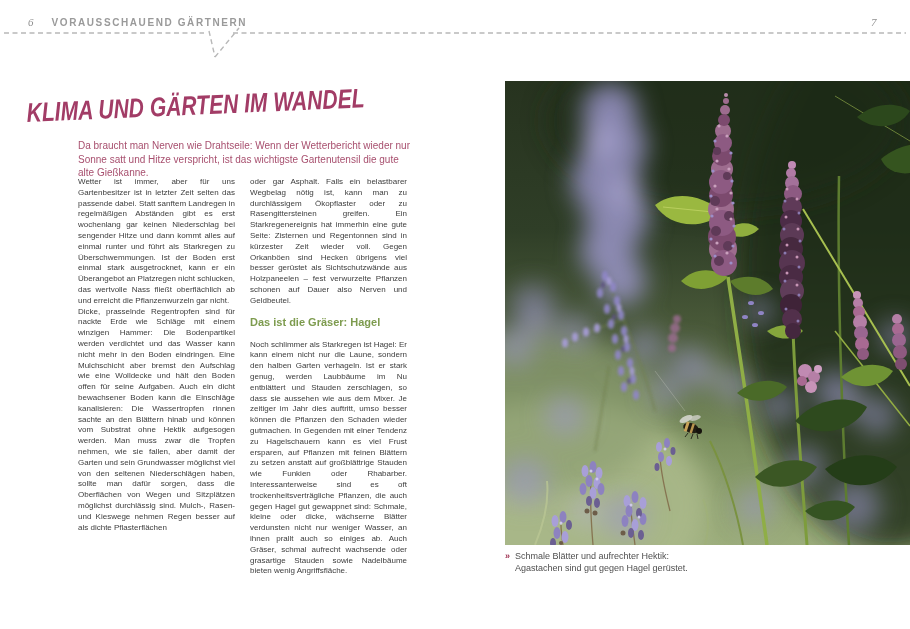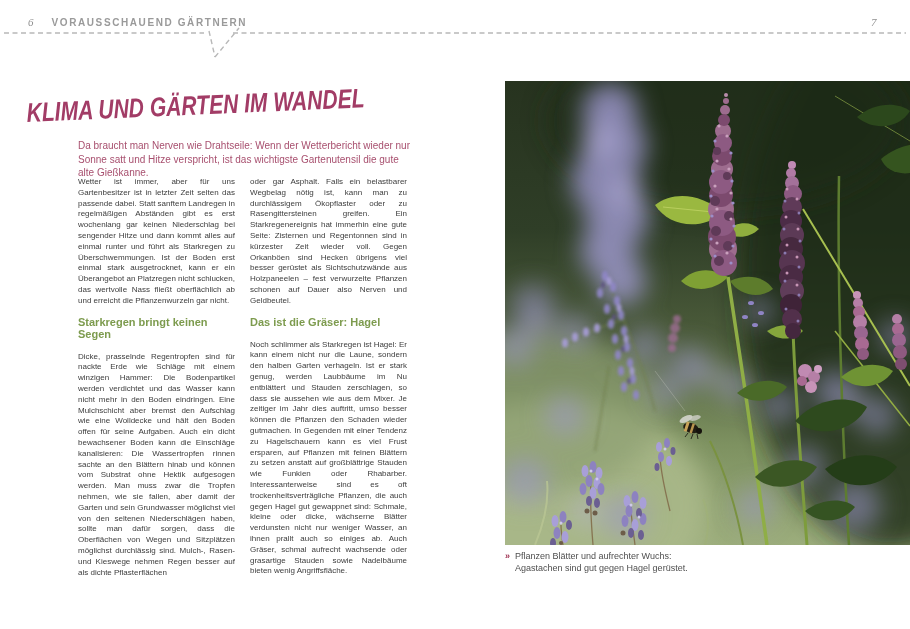--- a/index.html
+++ b/index.html
@@ -58,21 +58,20 @@
     <path d="M233,33 H906"></path>
   </g>
 </svg>
 
 <h1 class="title">KLIMA UND GÄRTEN IM WANDEL</h1>
 <p class="intro">Da braucht man Nerven wie Drahtseile: Wenn der Wetterbericht wieder nur Sonne satt und Hitze verspricht, ist das wichtigste Gartenutensil die gute alte Gießkanne.</p>
 
 <div class="cols">
   <div class="col">
     <p>Wetter ist immer, aber für uns Gartenbesitzer ist in letzter Zeit selten das passende dabei. Statt sanftem Landregen in regelmäßigen Abständen gibt es erst wochenlang gar keinen Niederschlag bei sengender Hitze und dann kommt alles auf einmal runter und führt als Starkregen zu Überschwemmungen. Ist der Boden erst einmal stark ausgetrocknet, kann er ein Überangebot an Platzregen nicht schlucken, das wertvolle Nass fließt oberflächlich ab und erreicht die Pflanzenwurzeln gar nicht.</p>
-    <h2 class="subhead">Starkregen bringt keinen Segen</h2>
     <p>Dicke, prasselnde Regentropfen sind für nackte Erde wie Schläge mit einem winzigen Hammer: Die Bodenpartikel werden verdichtet und das Wasser kann nicht mehr in den Boden eindringen. Eine Mulchschicht aber bremst den Aufschlag wie eine Wolldecke und hält den Boden offen für seine Aufgaben. Auch ein dicht bewachsener Boden kann die Einschläge kanalisieren: Die Wassertropfen rinnen sachte an den Blättern hinab und können vom Substrat ohne Hektik aufgesogen werden. Man muss zwar die Tropfen nehmen, wie sie fallen, aber damit der Garten und sein Grundwasser möglichst viel von den seltenen Niederschlägen haben, sollte man dafür sorgen, dass die Oberflächen von Wegen und Sitzplätzen möglichst durchlässig sind. Mulch-, Rasen- und Kieswege nehmen Regen besser auf als dichte Pflasterflächen</p>
   </div>
   <div class="col">
     <p>oder gar Asphalt. Falls ein belastbarer Wegbelag nötig ist, kann man zu durchlässigem Ökopflaster oder zu Rasengittersteinen greifen. Ein Starkregenereignis hat immerhin eine gute Seite: Zisternen und Regentonnen sind in kürzester Zeit wieder voll. Gegen Orkanböen sind Hecken übrigens viel besser gerüstet als Sichtschutzwände aus Holzpaneelen – fest verwurzelte Pflanzen schonen auf Dauer also Nerven und Geldbeutel.</p>
     <h2 class="subhead">Das ist die Gräser: Hagel</h2>
     <p>Noch schlimmer als Starkregen ist Hagel: Er kann einem nicht nur die Laune, sondern den halben Garten verhageln. Ist er stark genug, werden Laubbäume im Nu entblättert und Stauden zerschlagen, so dass sie aussehen wie aus dem Mixer. Je zeitiger im Jahr dies auftritt, umso besser können die Pflanzen den Schaden wieder gutmachen. In Gegenden mit einer Tendenz zu Hagelschauern kann es viel Frust ersparen, auf Pflanzen mit feinen Blättern zu setzen anstatt auf großblättrige Stauden wie Funkien oder Rhabarber. Interessanterweise sind es oft trockenheitsverträgliche Pflanzen, die auch gegen Hagel gut gewappnet sind: Schmale, kleine oder dicke, wächserne Blätter verdunsten nicht nur weniger Wasser, an ihnen prallt auch so einiges ab. Auch Gräser, schmal aufrecht wachsende oder grasartige Stauden sowie Nadelbäume bieten wenig Angriffsfläche.</p>
   </div>
 </div>
 
 <div class="photo">
@@ -413,14 +412,14 @@
     <rect x="180" y="342" width="3" height="10" fill="#c9a35a" transform="rotate(18 186 347)"></rect>
     <rect x="186" y="342" width="2.5" height="10" fill="#b8944e" transform="rotate(18 186 347)"></rect>
     <circle cx="194" cy="350" r="3" fill="#15120c"></circle>
     <path d="M183,352 l-3,4 M188,353 l-2,5 M192,353 l1,5" stroke="#15120c" stroke-width=".8" fill="none"></path>
   </g>
 </svg>
 </div>
 
 <div class="caption">
   <span class="marker">»</span>
-  <span>Pflanzen Blätter und aufrechter Wuchs: Agastachen sind gut gegen Hagel gerüstet.</span>
+  <span>Schmale Blätter und aufrechter Hektik: Agastachen sind gut gegen Hagel gerüstet.</span>
 </div>
 
 </body></html>

